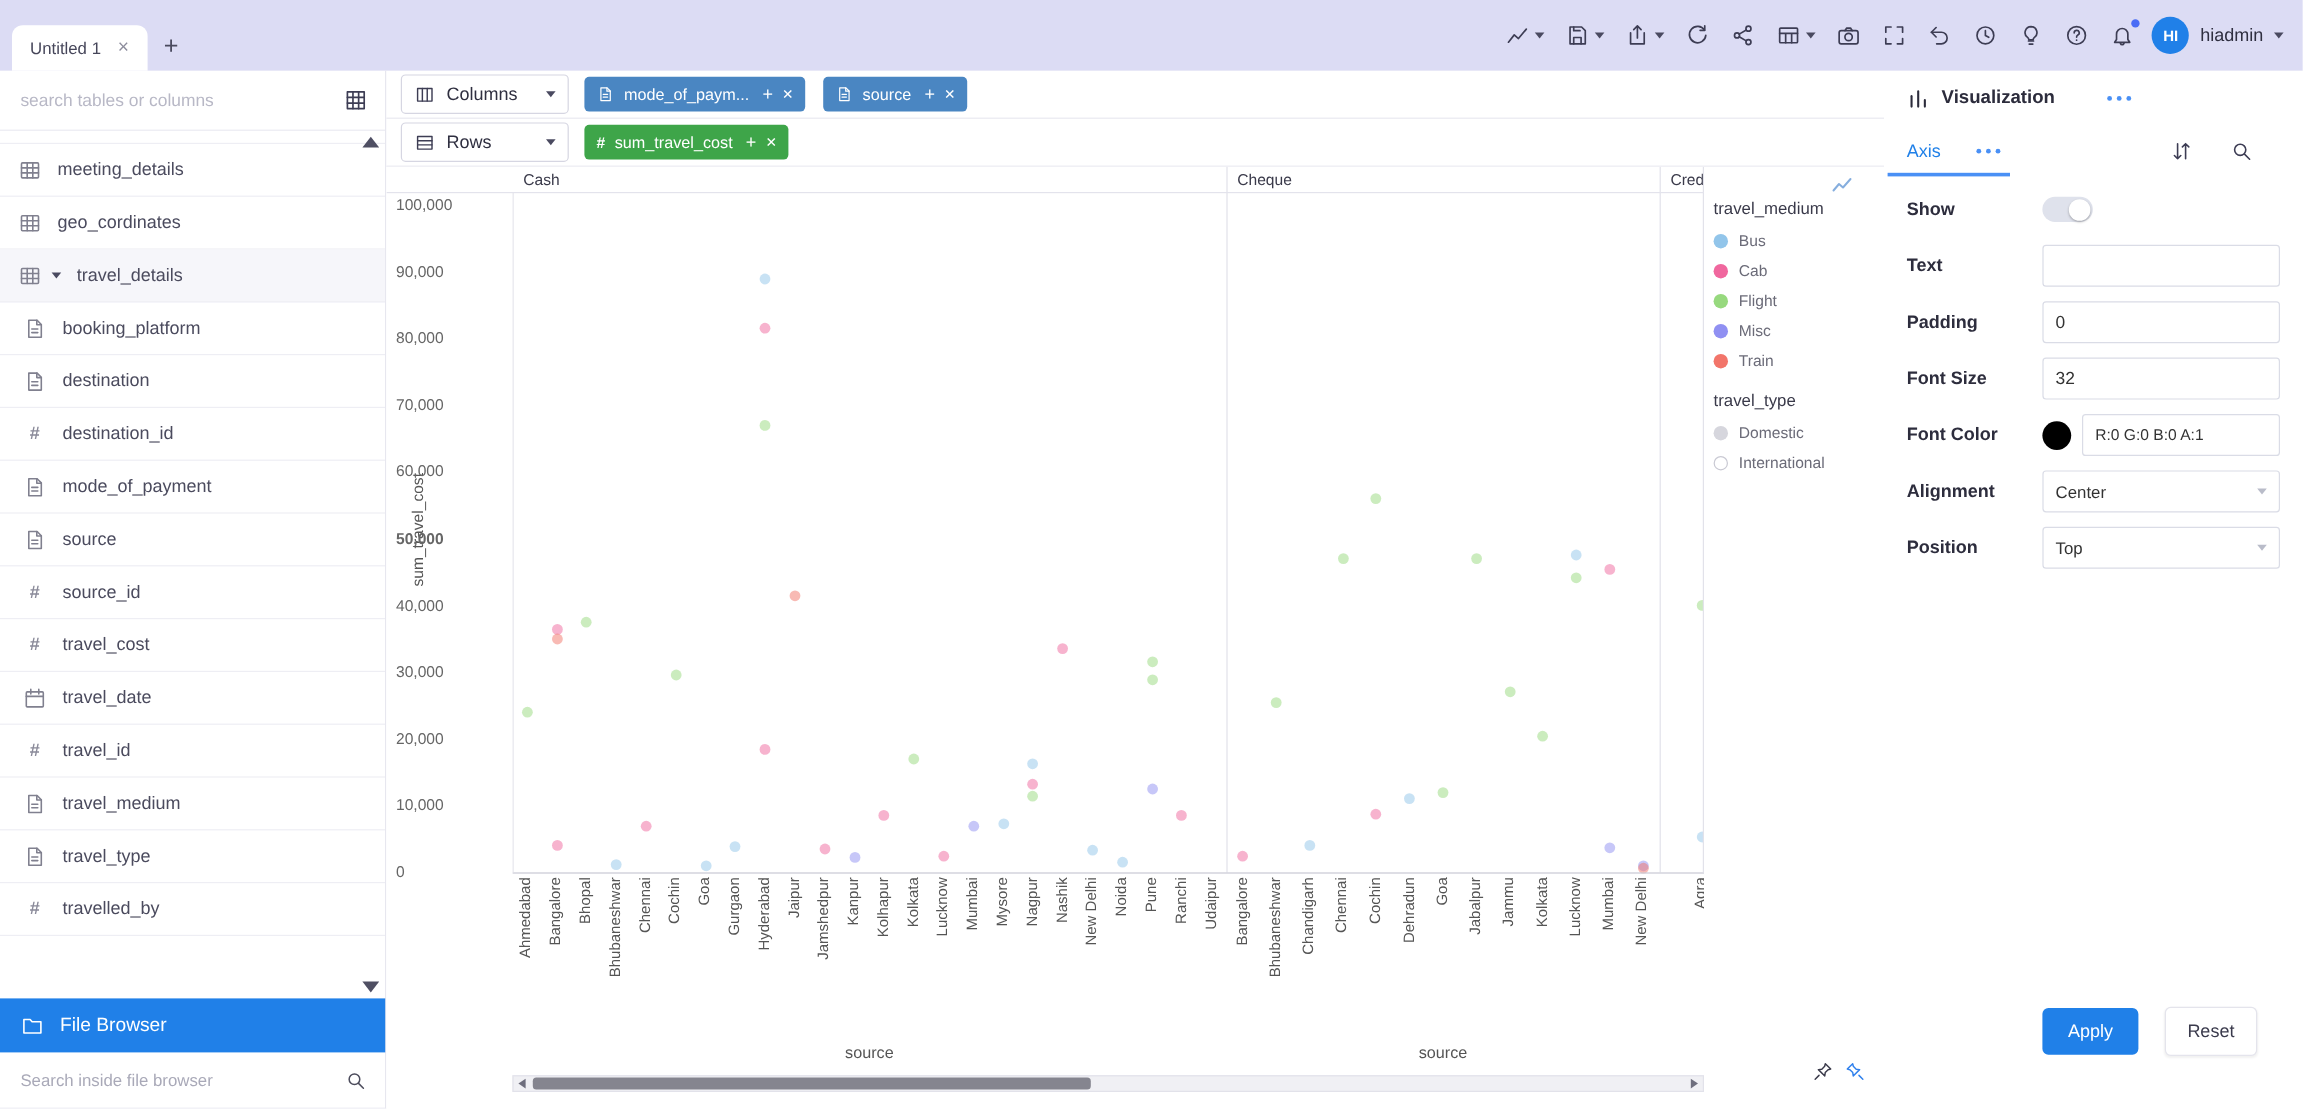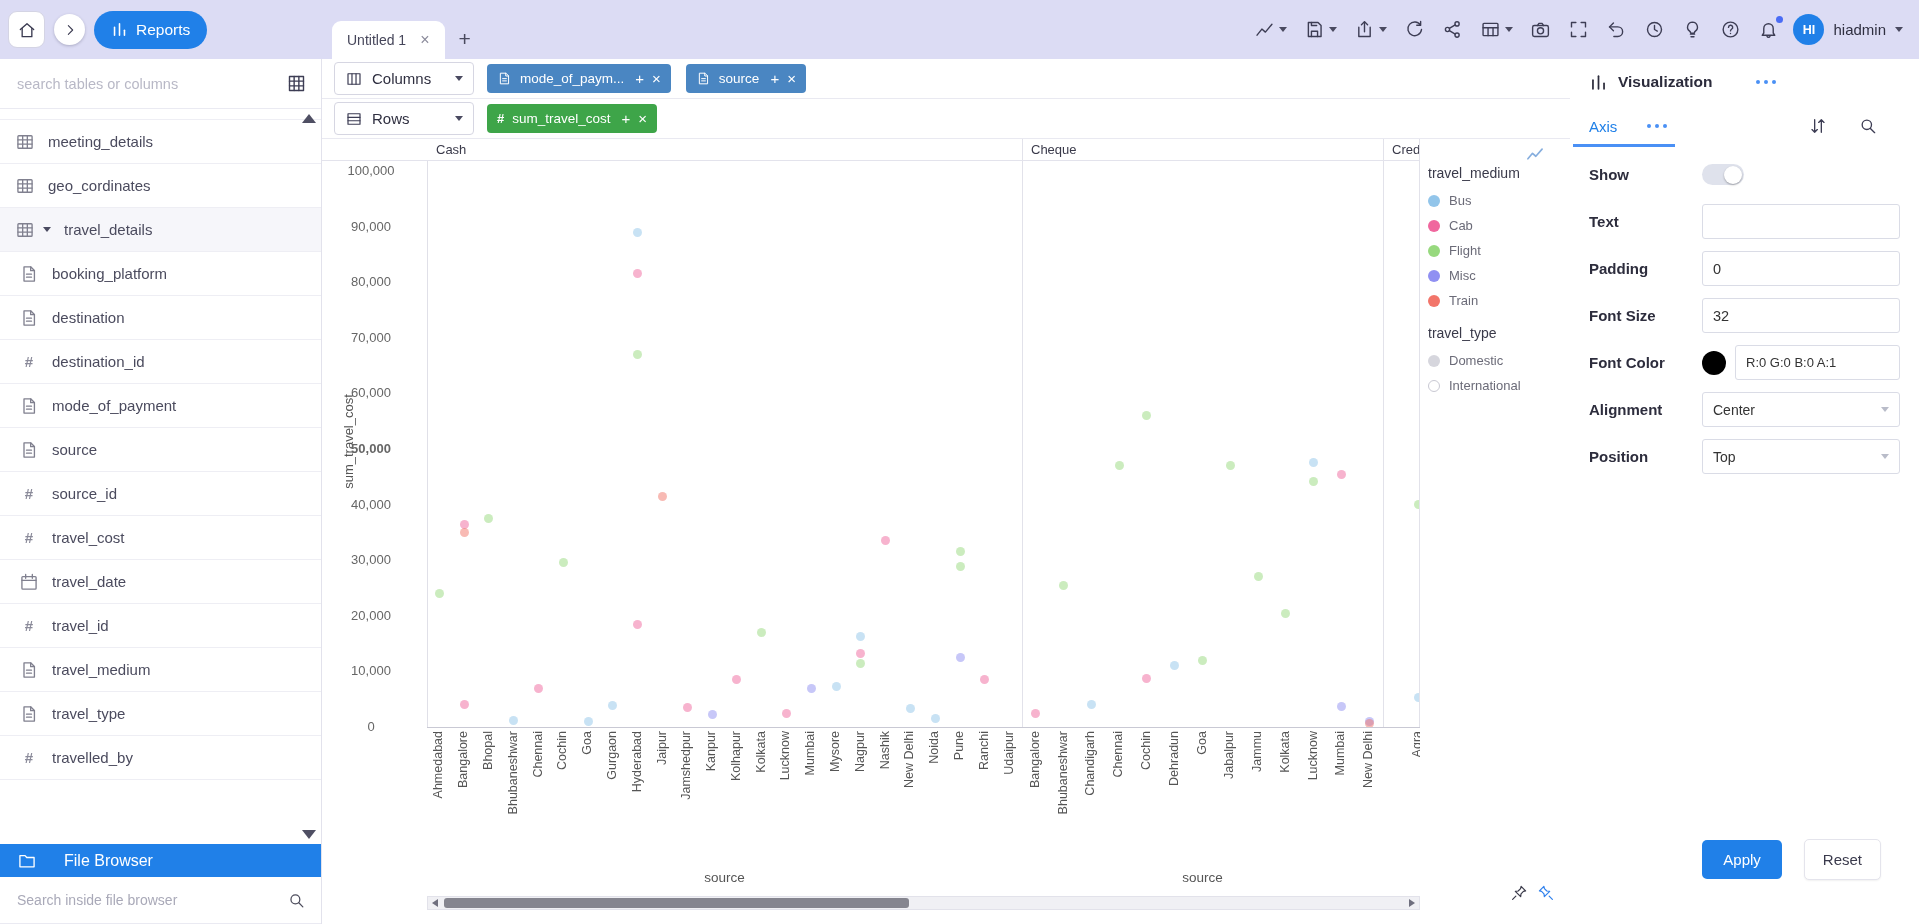--- a/index.html
+++ b/index.html
@@ -45,21 +45,21 @@
 .partial-row{height:11px;border-bottom:1px solid #eeeef4}
 .field-row{height:44px;display:flex;align-items:center;gap:13px;padding:0 15px;border-bottom:1px solid #eeeef4;font-size:15px;color:#4b4b5e;cursor:pointer}
 .field-row.expanded{background:#f6f6fa}
 .field-row.child{padding-left:19px}
 .field-icon{width:20px;height:20px;color:#80808f;flex:none}
 .num-icon{display:flex;align-items:center;justify-content:center;font-weight:700;font-size:15px;color:#8b8b9a}
 .dd-caret{width:0;height:0;border-left:4px solid transparent;border-right:4px solid transparent;border-top:5px solid #4a4a60;margin-left:-5px}
 .tri-up,.tri-down{position:absolute;right:5px;width:0;height:0;border-left:7px solid transparent;border-right:7px solid transparent;cursor:pointer}
 .tri-up{top:5px;border-bottom:9px solid #4f4f63}
 .tri-down{bottom:5px;border-top:9px solid #4f4f63}
-.fb-btn{height:33px;flex:none;background:#2080e8;color:#fff;display:flex;align-items:center;gap:27px;padding:0 17px;font-size:16px;border:0;cursor:pointer;font-family:inherit}
+.fb-btn{height:45px;flex:none;background:#2080e8;color:#fff;display:flex;align-items:center;gap:13px;padding:0 17px;font-size:16px;border:0;cursor:pointer;font-family:inherit}
 .fb-btn .icon{width:20px;height:20px}
 .fb-search{height:47px;flex:none;border-bottom:1px solid #eaeaf2;display:flex;align-items:center;padding:0 15px;gap:10px}
 .fb-search input{flex:1;border:0;outline:0;font-size:14px;color:#333;font-family:inherit}
 .fb-search input::placeholder{color:#a9a9b8}
 .fb-search .icon{width:19px;height:19px;color:#4c4c5c}
 .sb-status{height:52px;flex:none;display:flex;align-items:center;justify-content:space-between;padding:0 15px;font-size:13.5px;color:#4e4e5e}
 .brand{display:flex;align-items:center;gap:7px}
 .brand .icon{width:17px;height:17px;color:#222}
 .pin-sm{width:15px !important;height:15px !important}
 
@@ -79,21 +79,21 @@
 .chip-x{font-size:15px}
 
 
 .chart-card{position:relative;flex:1;overflow:hidden;background:#fff}
 .plot-clip{position:absolute;left:105px;top:0;width:993px;height:772px;overflow:hidden}
 .panel-title{position:absolute;top:3px;font-size:13px;color:#3a3a4a;white-space:nowrap}
 .panel-sep{position:absolute;top:0;height:588px;width:1px;background:#e2e2ea}
 .baseline{position:absolute;left:0;width:993px;top:588px;height:1px;background:#c9c9d4}
 .leftaxis{position:absolute;left:0;top:21px;width:1px;height:567px;background:#e0e0e8}
 .headline{position:absolute;left:0;top:21px;width:1098px;height:1px;background:#e3e3ec}
-.ytick{position:absolute;left:8px;width:82px;text-align:center;font-size:13px;color:#666}
+.ytick{position:absolute;left:8px;width:82px;text-align:left;font-size:13px;color:#666}
 .yaxis-title{position:absolute;left:-34px;top:295px;width:120px;text-align:center;font-size:13px;color:#555;transform:rotate(-90deg)}
 .xlab{position:absolute;top:592px;font-size:12.5px;color:#555;writing-mode:vertical-rl;transform:rotate(180deg);white-space:nowrap}
 .axis-title{position:absolute;top:731px;text-align:center;font-size:13.5px;color:#555}
 .pt{position:absolute;width:9px;height:9px;border-radius:50%;opacity:.5}
 .legend{position:absolute;left:1106px;top:20px;width:140px}
 .leg-title{font-size:14px;font-weight:500;color:#3a3a4a;margin:6px 0 7px}
 .leg-item{display:flex;align-items:center;gap:9px;height:25px;font-size:13px;color:#6b6b78;cursor:pointer}
 .leg-dot{width:12px;height:12px;border-radius:50%;flex:none}
 .leg-ring{width:12px;height:12px;border-radius:50%;border:1.5px solid #c9c9d3;flex:none}
 .chart-expand{position:absolute;top:6px;right:25px;width:20px;height:20px;color:#86aede;cursor:pointer}
@@ -130,47 +130,20 @@
 .rp-select{width:100%;height:35px;border:1px solid #dadce6;border-radius:3px;display:flex;align-items:center;padding:0 10px;font-size:14px;color:#333;background:#fff;cursor:pointer}
 .sel-caret{margin-left:auto;width:0;height:0;border-left:4.5px solid transparent;border-right:4.5px solid transparent;border-top:5px solid #b9bcc9}
 .rp-actions{margin-top:auto;display:flex;justify-content:flex-end;align-items:center;gap:22px;padding:0 38px 44px 0}
 .apply-btn{background:#2080e8;color:#fff;border:0;border-radius:5px;padding:11px 21px;font-size:15px;font-family:inherit;cursor:pointer}
 .reset-btn{background:#fff;color:#3a3a4c;border:1px solid #e4e4ec;border-radius:5px;padding:11px 18px;font-size:15px;font-family:inherit;box-shadow:0 1px 2px rgba(0,0,0,.06);cursor:pointer}
 </style>
 </head>
 <body>
 
 <header class="topbar">
-  <div class="tb-left">
-    <div class="home-btn">
-        <span class="icon">
-          <svg viewBox="0 0 24 24" fill="none" stroke="currentColor" stroke-width="1.6" stroke-linecap="round" stroke-linejoin="round">
-            <path d="M4 11.5 12 4.5l8 7"></path>
-            <path d="M6.2 10.2V20h11.6v-9.8"></path>
-          </svg>
-        </span>
-      </div>
-    <div class="next-btn">
-        <span class="icon">
-          <svg viewBox="0 0 24 24" fill="none" stroke="currentColor" stroke-width="1.6" stroke-linecap="round" stroke-linejoin="round">
-            <path d="M9.5 5.5 16 12l-6.5 6.5"></path>
-          </svg>
-        </span>
-      </div>
-    <div class="reports-pill">
-      <span class="icon">
-          <svg viewBox="0 0 24 24" fill="none" stroke="currentColor" stroke-width="1.6" stroke-linecap="round" stroke-linejoin="round">
-            <path stroke-width="2.2" d="M5 20V9"></path>
-            <path stroke-width="2.2" d="M12 20V4"></path>
-            <path stroke-width="2.2" d="M19 20v-7"></path>
-          </svg>
-        </span>
-      <span>Reports</span>
-    </div>
-  </div>
   <div class="tabstrip">
     <div class="tab">
       <span>Untitled 1</span>
       <span class="tab-close">×</span>
     </div>
     <div class="newtab">+</div>
   </div>
   <div class="tb-right" id="topbar-icons">
       <div class="tb-btn">
         <span class="icon">

